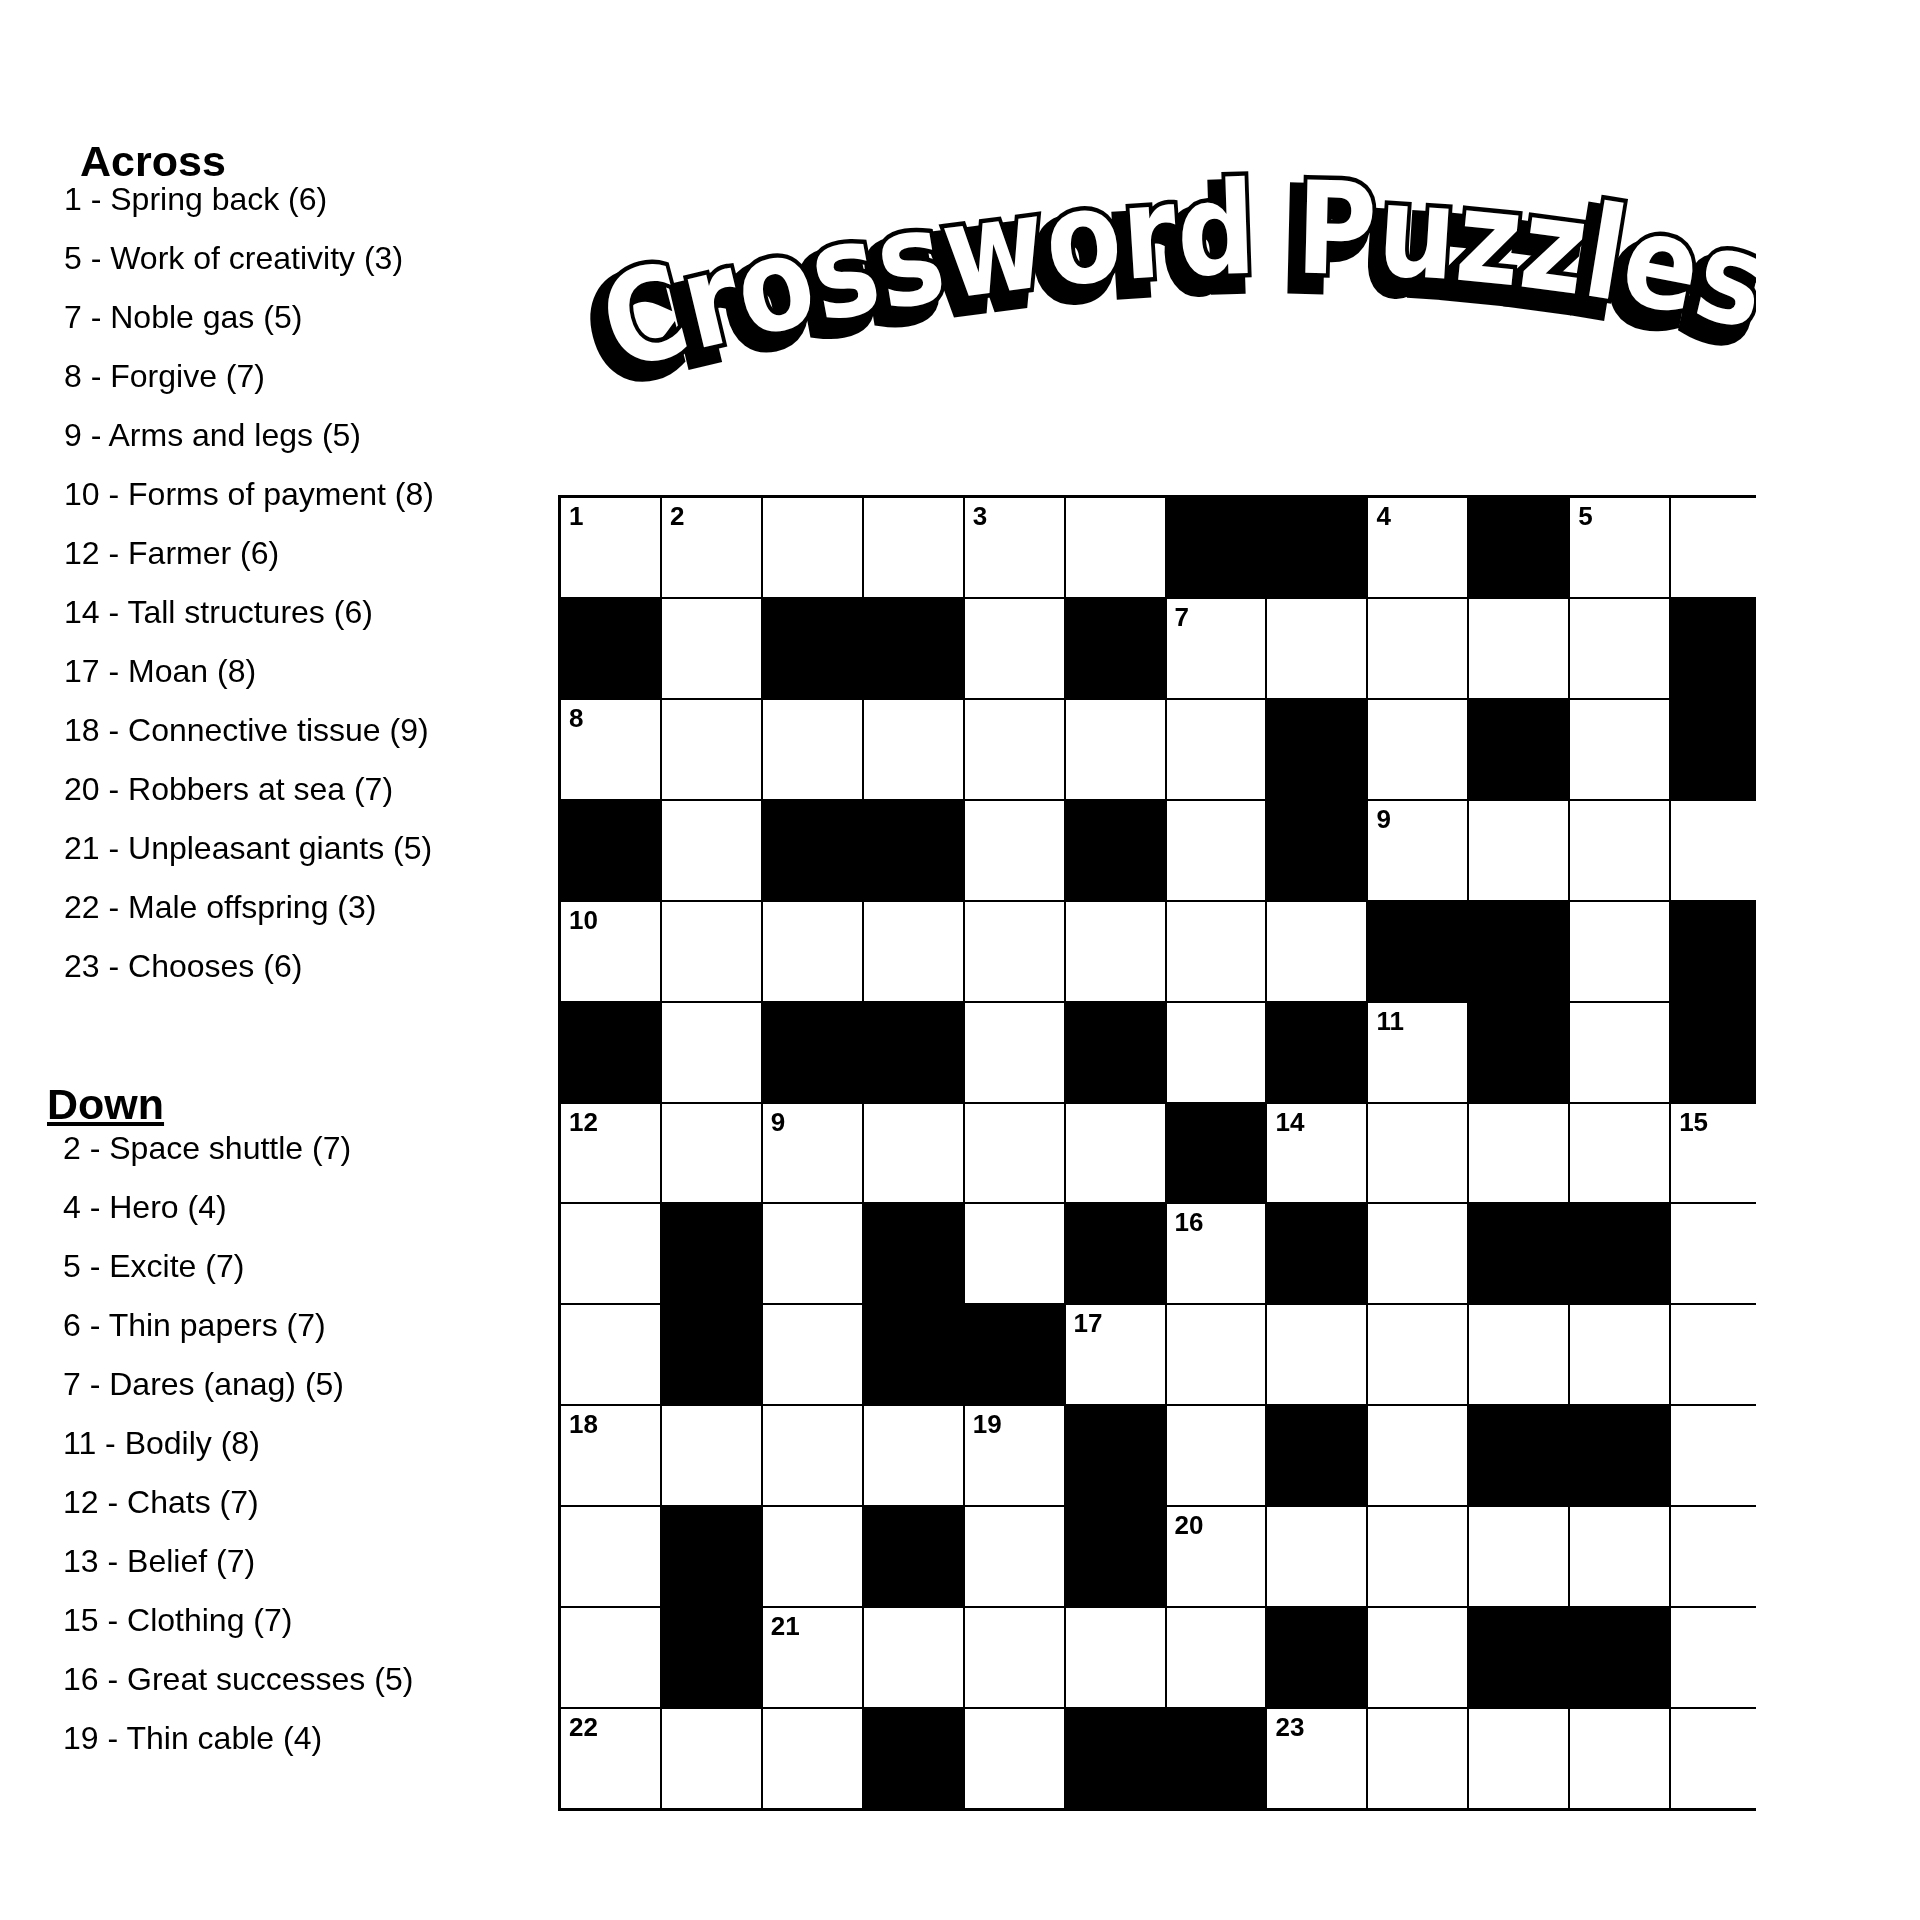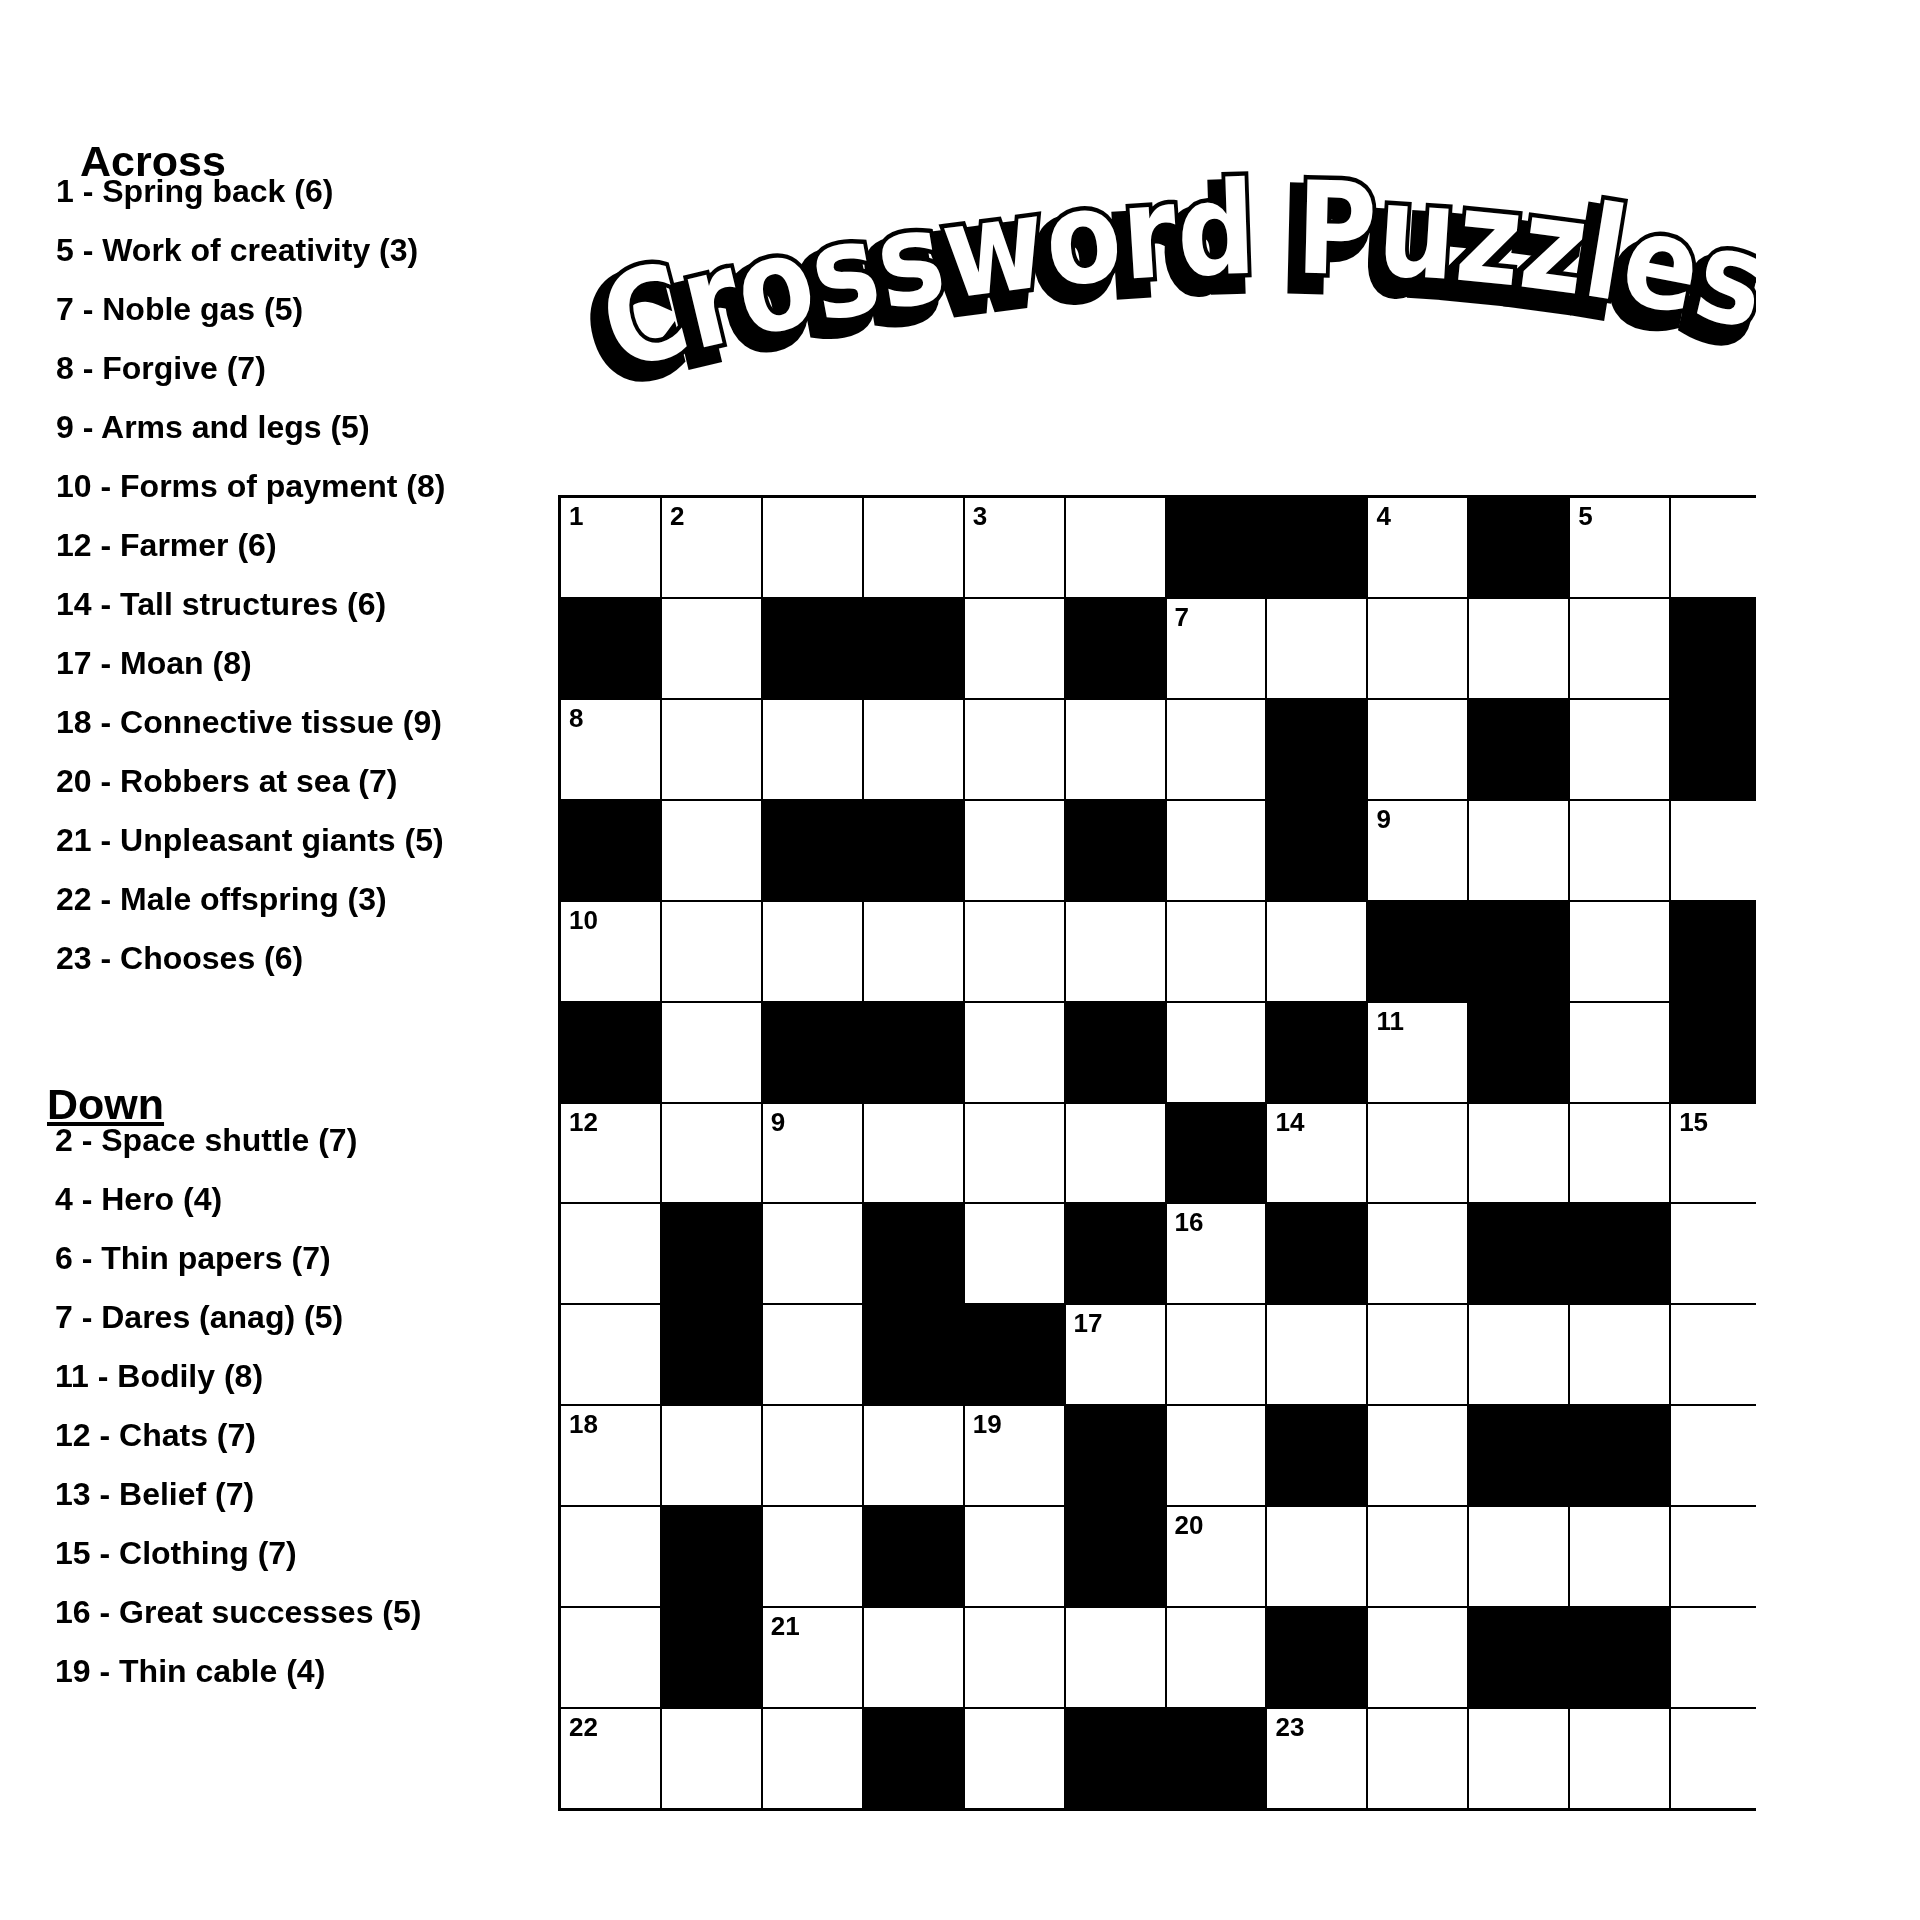--- a/index.html
+++ b/index.html
@@ -23,24 +23,23 @@
     font-weight: bold;
     font-size: 43px;
     line-height: 1;
     white-space: nowrap;
   }
   #across-heading { left: 80px; top: 104px; }
   #down-heading   { left: 47px; top: 1047px; text-decoration: underline; }
 
   .clue-list {
     position: absolute;
-    margin: 8px;
+    margin: 16px;
     padding: 0;
     list-style: none;
-    font-weight: bold;
   }
   #across-list { left: 48px; top: 154px; }
   #down-list   { left: 47px; top: 1103px; }
 
   .clue-list li {
     height: 59px;
     display: flex;
     align-items: center;
     font-size: 32px;
     white-space: nowrap;
@@ -135,20 +134,21 @@
     <text class="title-text title-main">
       <textPath href="#title-arc" textLength="1150" lengthAdjust="spacingAndGlyphs">Crossword Puzzles</textPath>
     </text>
   </svg>
 
   <h2 id="down-heading" class="clue-heading">Down</h2>
 
   <ul id="down-list" class="clue-list">
       <li>2 - Space shuttle (7)</li>
       <li>4 - Hero (4)</li>
+      <li>5 - Excite (7)</li>
       <li>6 - Thin papers (7)</li>
       <li>7 - Dares (anag) (5)</li>
       <li>11 - Bodily (8)</li>
       <li>12 - Chats (7)</li>
       <li>13 - Belief (7)</li>
       <li>15 - Clothing (7)</li>
       <li>16 - Great successes (5)</li>
       <li>19 - Thin cable (4)</li>
     </ul>
 

